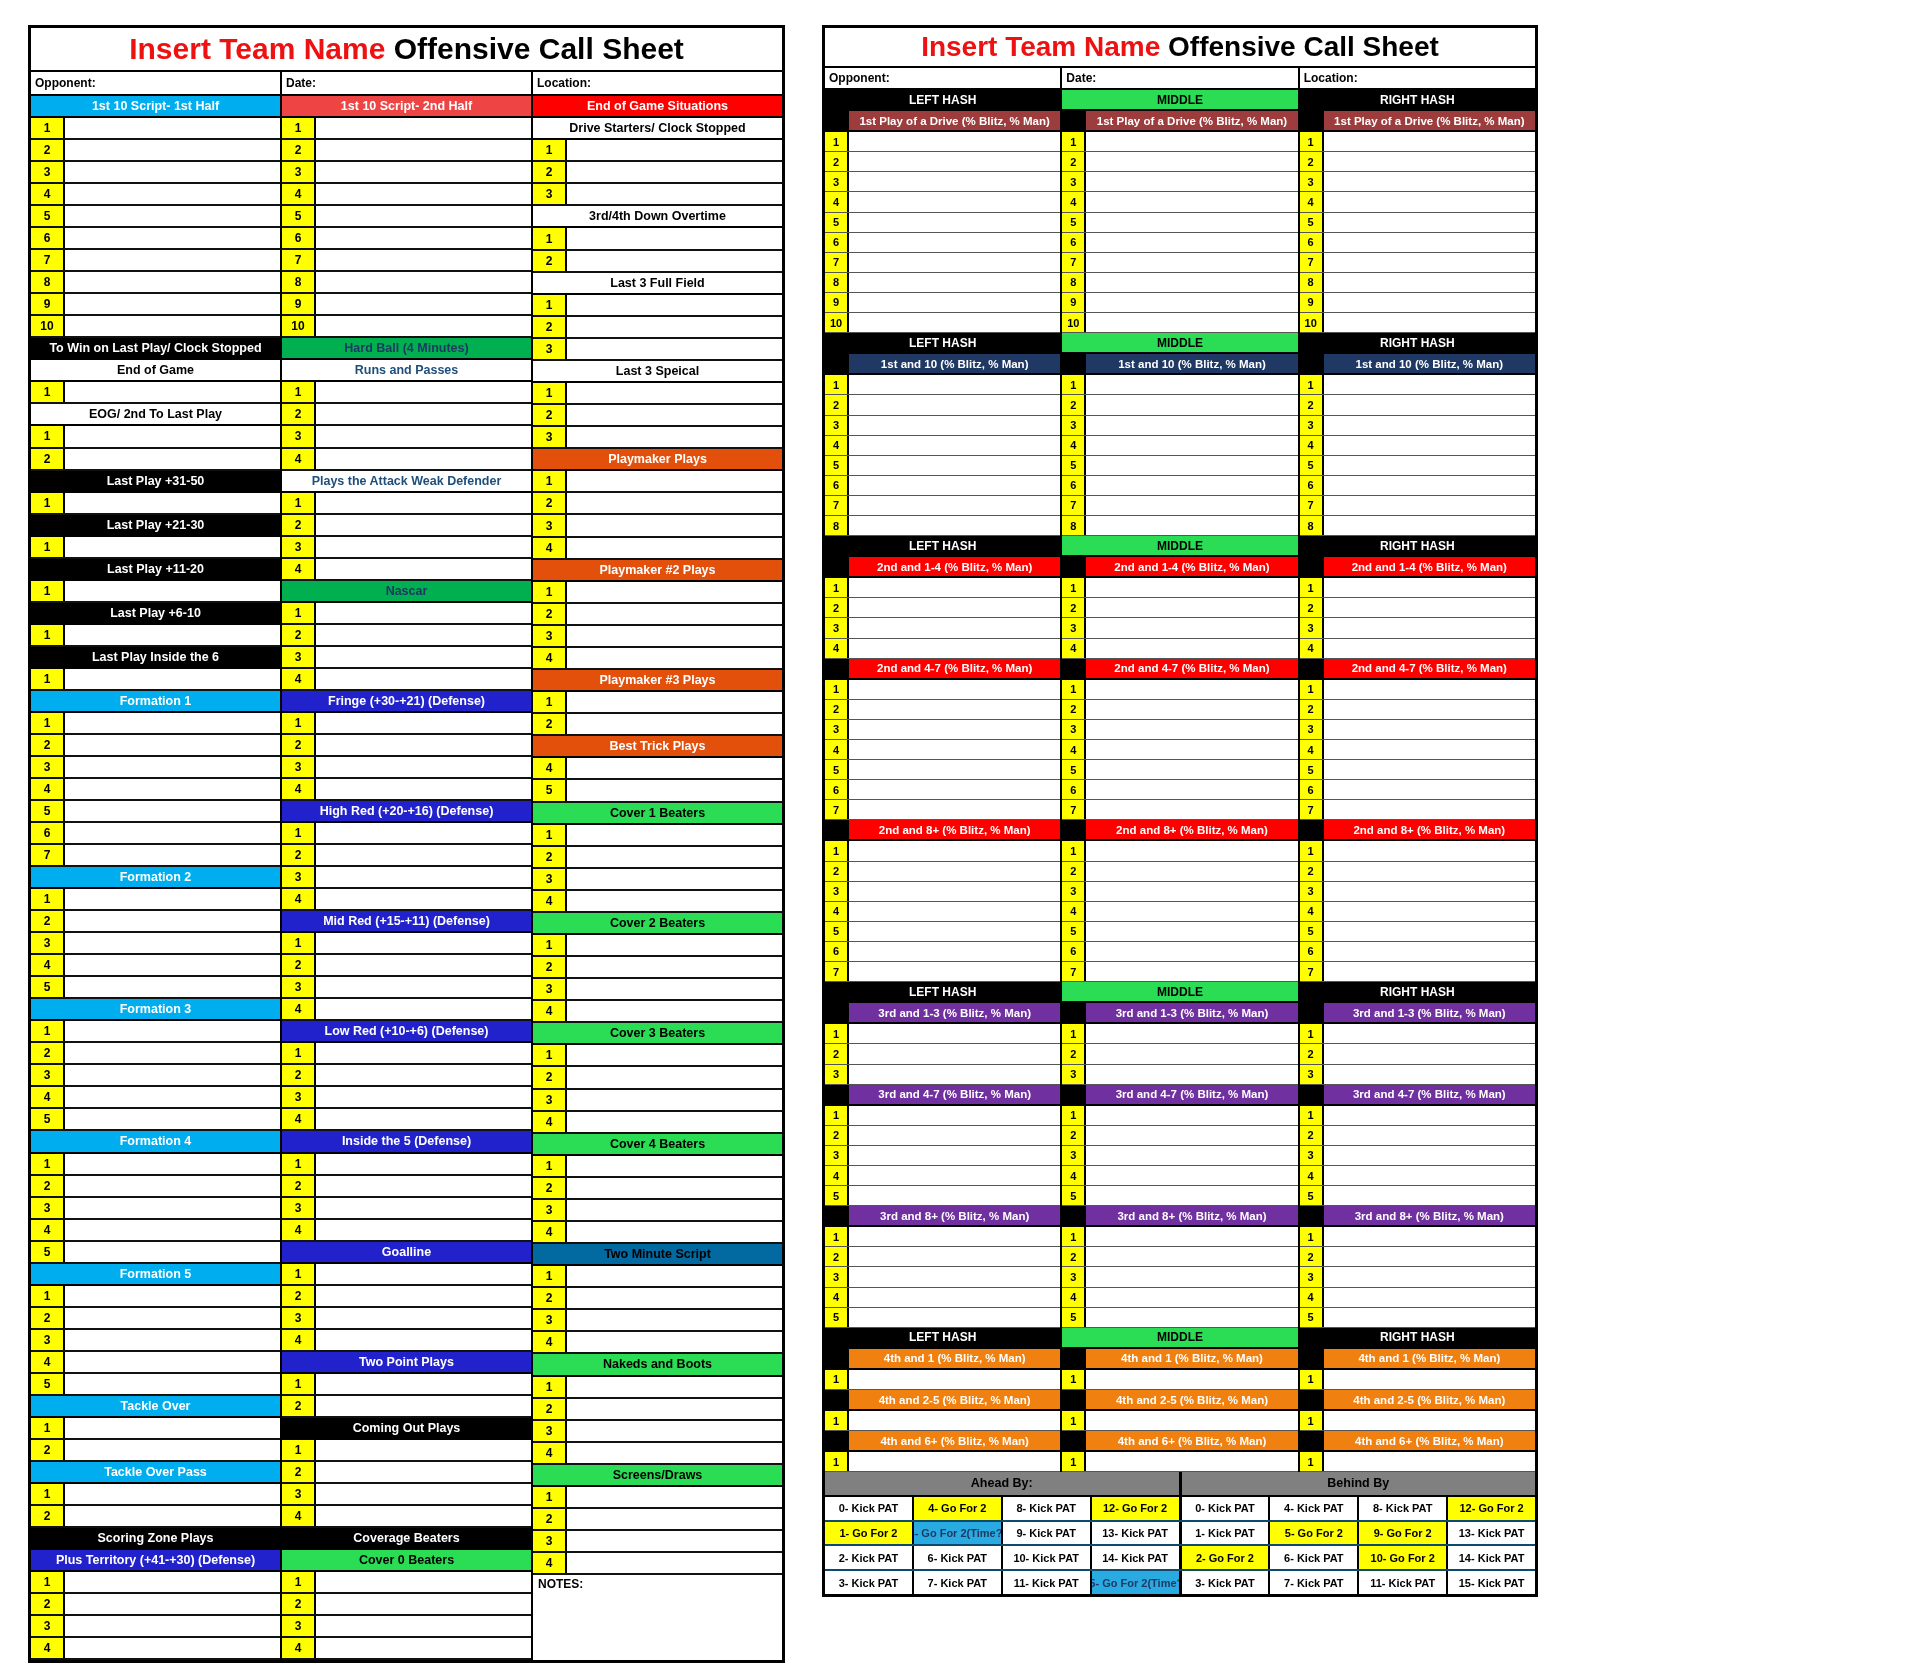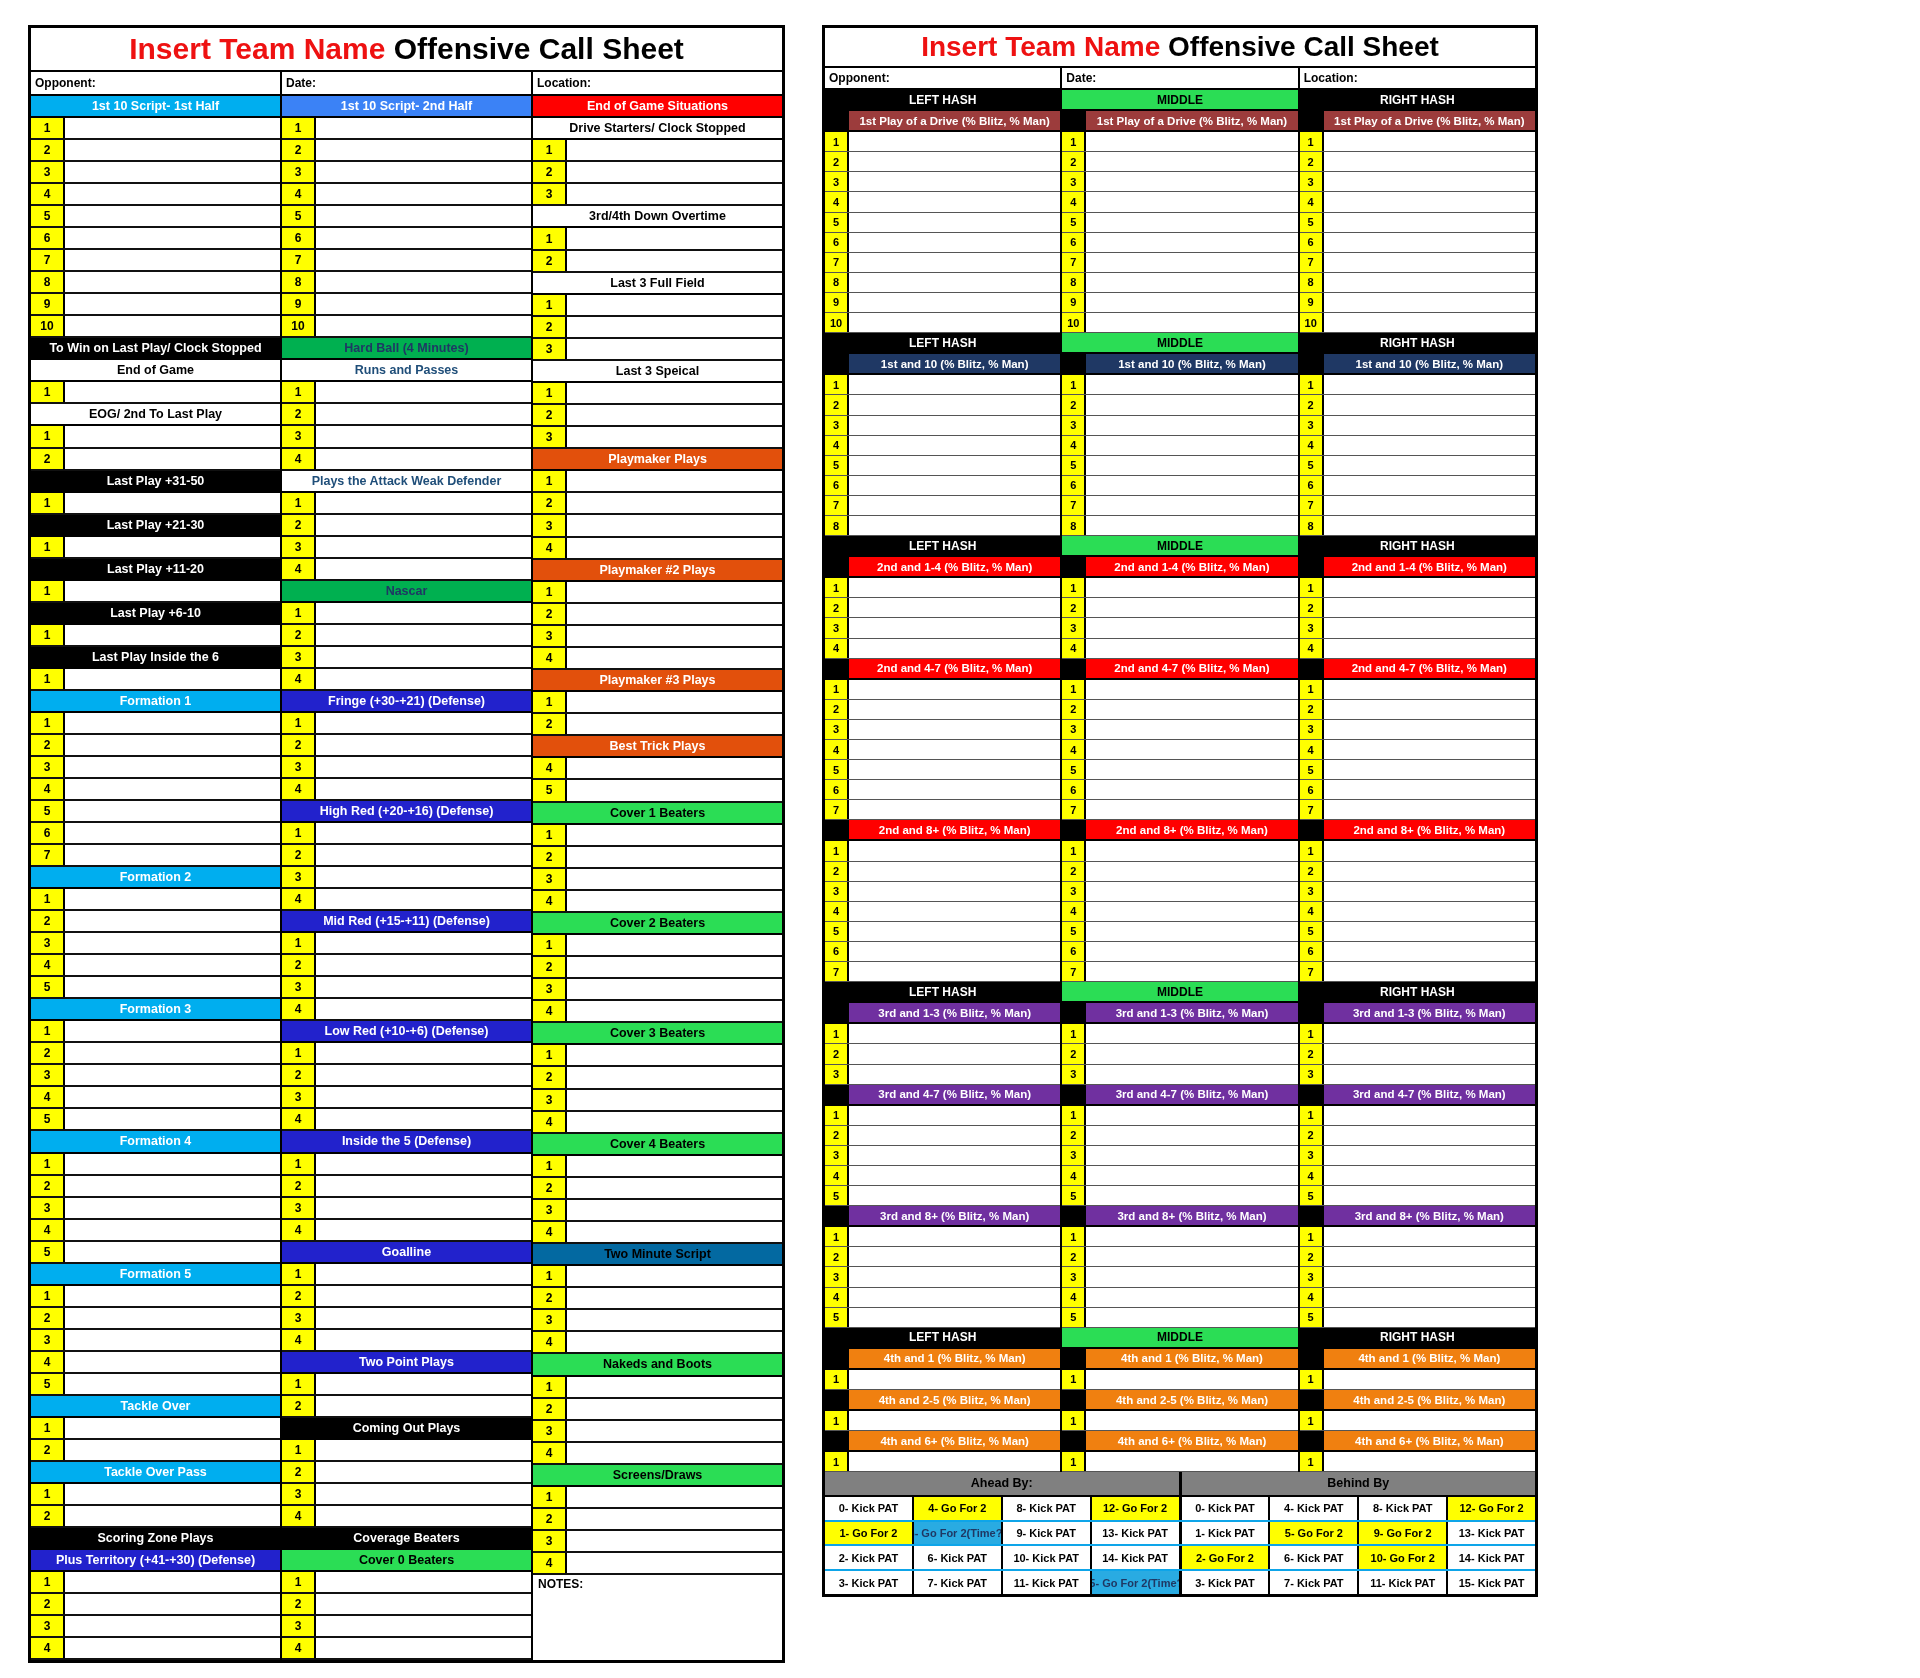--- a/index.html
+++ b/index.html
@@ -35,21 +35,21 @@
   .hash{flex:1 1 0;display:flex;align-items:center;justify-content:center;font-size:12px;
         border-bottom:2px solid #000;box-sizing:border-box;min-height:0;overflow:hidden;}
   .subhdr{flex:1 1 0;display:flex;border-bottom:2px solid #000;box-sizing:border-box;min-height:0;}
   .stub{width:24px;background:#000;border-right:2px solid #000;box-sizing:border-box;}
   .band{flex:1;display:flex;align-items:center;justify-content:center;font-size:11.5px;white-space:nowrap;overflow:hidden;min-width:0;}
   .tp{flex:6;display:flex;flex-direction:column;min-height:0;}
   .tp-title{flex:1 1 0;background:#000;color:#fff;display:flex;align-items:center;justify-content:center;font-size:12.5px;min-height:0;}
   .tp-heads{flex:1 1 0;display:flex;border-bottom:2px solid #000;min-height:0;}
   .tp-head{flex:1;background:#808080;display:flex;align-items:center;justify-content:center;font-size:12.5px;box-sizing:border-box;min-width:0;}
   .tp-head:first-child{border-right:3px solid #000;}
-  .tp-row{flex:1 1 0;display:flex;border-bottom:2px solid #0ea5e9;min-height:0;}
+  .tp-row{flex:1 1 0;display:flex;border-bottom:2px solid #0c4a6e;min-height:0;}
   .tp-row:last-child{border-bottom:none;}
   .tp-cell{flex:1;display:flex;align-items:center;justify-content:center;font-size:11px;
            border-right:2px solid #000;box-sizing:border-box;white-space:nowrap;overflow:hidden;min-width:0;}
   .tp-cell:last-child{border-right:none;}
   .half-end{border-right:3px solid #000;}
 </style>
 </head>
 <body>
 
 <div class="canvas">
@@ -290,21 +290,21 @@
           <div class="row p1row">
             <div class="num">3</div>
             <div class="entry"></div>
           </div>
           <div class="row p1row">
             <div class="num">4</div>
             <div class="entry"></div>
           </div>
         </div>
         <div class="col">
-          <div class="sec-hdr" style="background: #3b82f6; color: rgb(255, 255, 255);">1st 10 Script- 2nd Half</div>
+          <div class="sec-hdr" style="background: #ef4444; color: rgb(255, 255, 255);">1st 10 Script- 2nd Half</div>
           <div class="row p1row">
             <div class="num">1</div>
             <div class="entry"></div>
           </div>
           <div class="row p1row">
             <div class="num">2</div>
             <div class="entry"></div>
           </div>
           <div class="row p1row">
             <div class="num">3</div>

